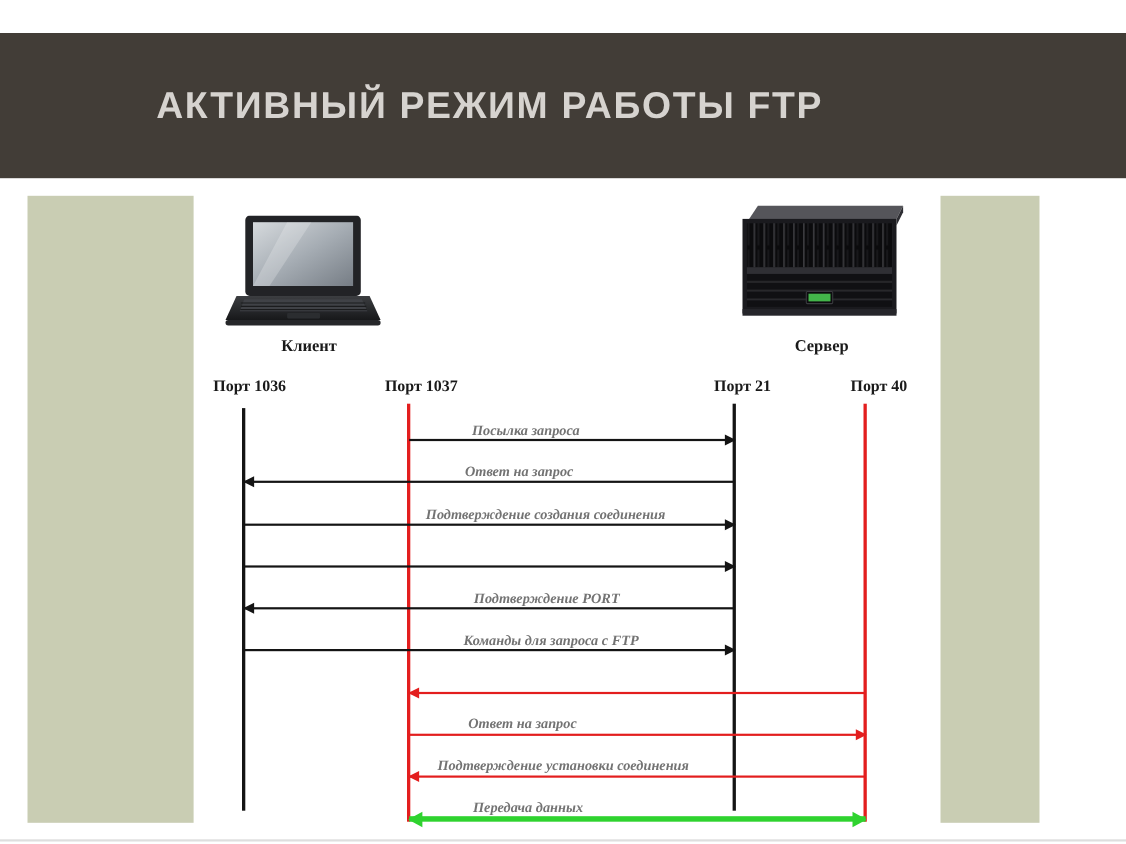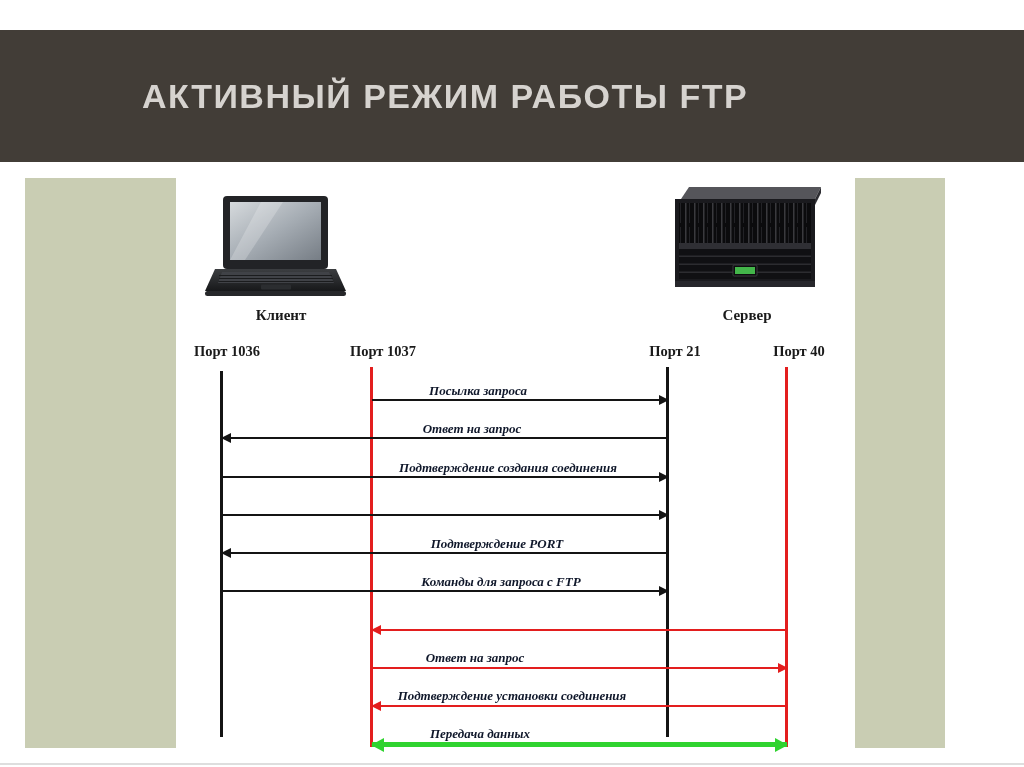--- a/index.html
+++ b/index.html
@@ -32,21 +32,21 @@
   .port-label{
     position:absolute;transform:translateX(-50%);
     font-weight:bold;font-size:14.5px;color:#1a1a1a;white-space:nowrap;text-align:center;
   }
   .vline{position:absolute;width:3px;}
   .vl-black{background:#141414;}
   .vl-red{background:#e31e1e;}
   
   .msg-label{
     position:absolute;transform:translateX(-50%);
-    font-weight:bold;font-style:italic;font-size:13px;color:#0f172a;
+    font-weight:bold;font-style:italic;font-size:13px;color:#737373;
     white-space:nowrap;
   }
   .msg-line{position:absolute;height:2px;}
   .c-black{background:#141414;color:#141414;}
   .c-red{background:#e31e1e;color:#e31e1e;}
   .c-green{background:#2fd32f;color:#2fd32f;height:5px;}
   .head-left::before{
     content:"";position:absolute;left:-1px;top:50%;transform:translateY(-50%);
     width:0;height:0;border-style:solid;border-color:transparent;
     border-width:5px 10px 5px 0;border-right-color:currentColor;
@@ -134,21 +134,21 @@
   <div class="vline vl-red" style="left:370px;top:367px;height:380px;"></div>
   <div class="vline vl-black" style="left:666px;top:367px;height:370px;"></div>
   <div class="vline vl-red" style="left:785px;top:367px;height:380px;"></div>
 
   <div class="msg-label" style="left:478px;top:383px;">Посылка запроса</div>
   <div class="msg-line c-black head-right" style="left:372px;top:399px;width:296px;"></div>
 
   <div class="msg-label" style="left:472px;top:421px;">Ответ на запрос</div>
   <div class="msg-line c-black head-left" style="left:222px;top:437px;width:446px;"></div>
 
-  <div class="msg-label" style="left:508px;top:460px;text-align:right;">Подтверждение создания соединения</div>
+  <div class="msg-label" style="left:496px;top:460px;text-align:right;">Подтверждение создания соединения</div>
   <div class="msg-line c-black head-right" style="left:222px;top:476px;width:446px;"></div>
 
   <div class="msg-line c-black head-right" style="left:222px;top:514px;width:446px;"></div>
 
   <div class="msg-label" style="left:497px;top:536px;">Подтверждение PORT</div>
   <div class="msg-line c-black head-left" style="left:222px;top:552px;width:446px;"></div>
 
   <div class="msg-label" style="left:501px;top:574px;">Команды для запроса с FTP</div>
   <div class="msg-line c-black head-right" style="left:222px;top:590px;width:446px;"></div>
 

